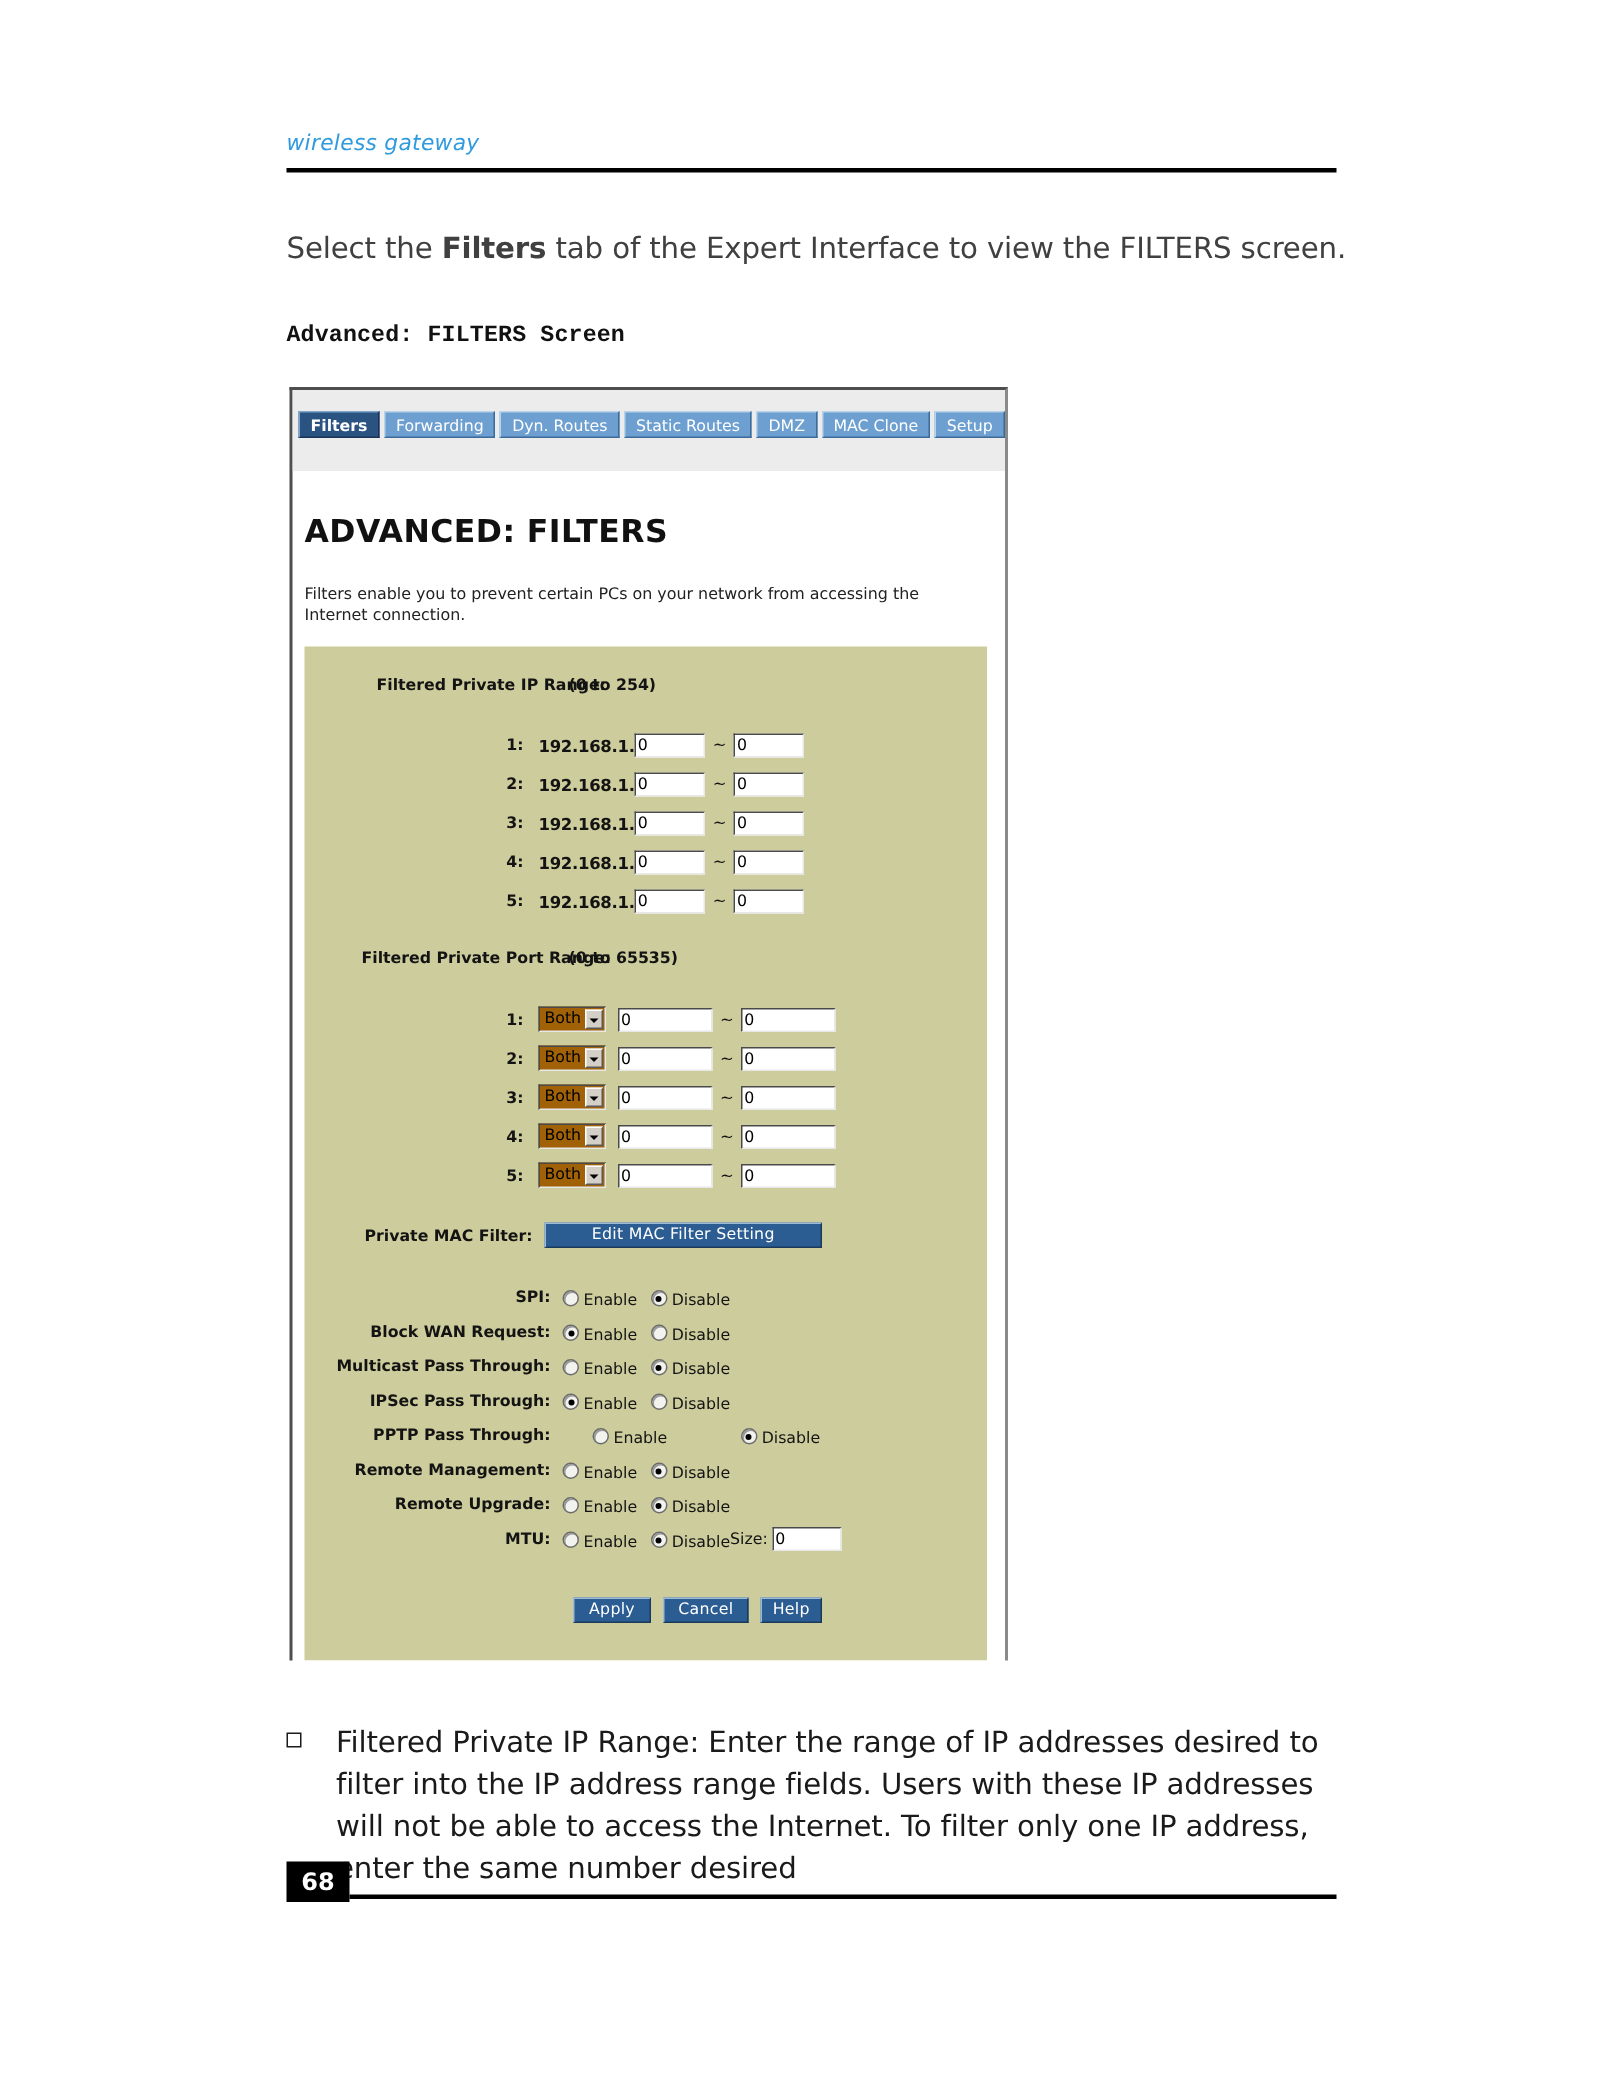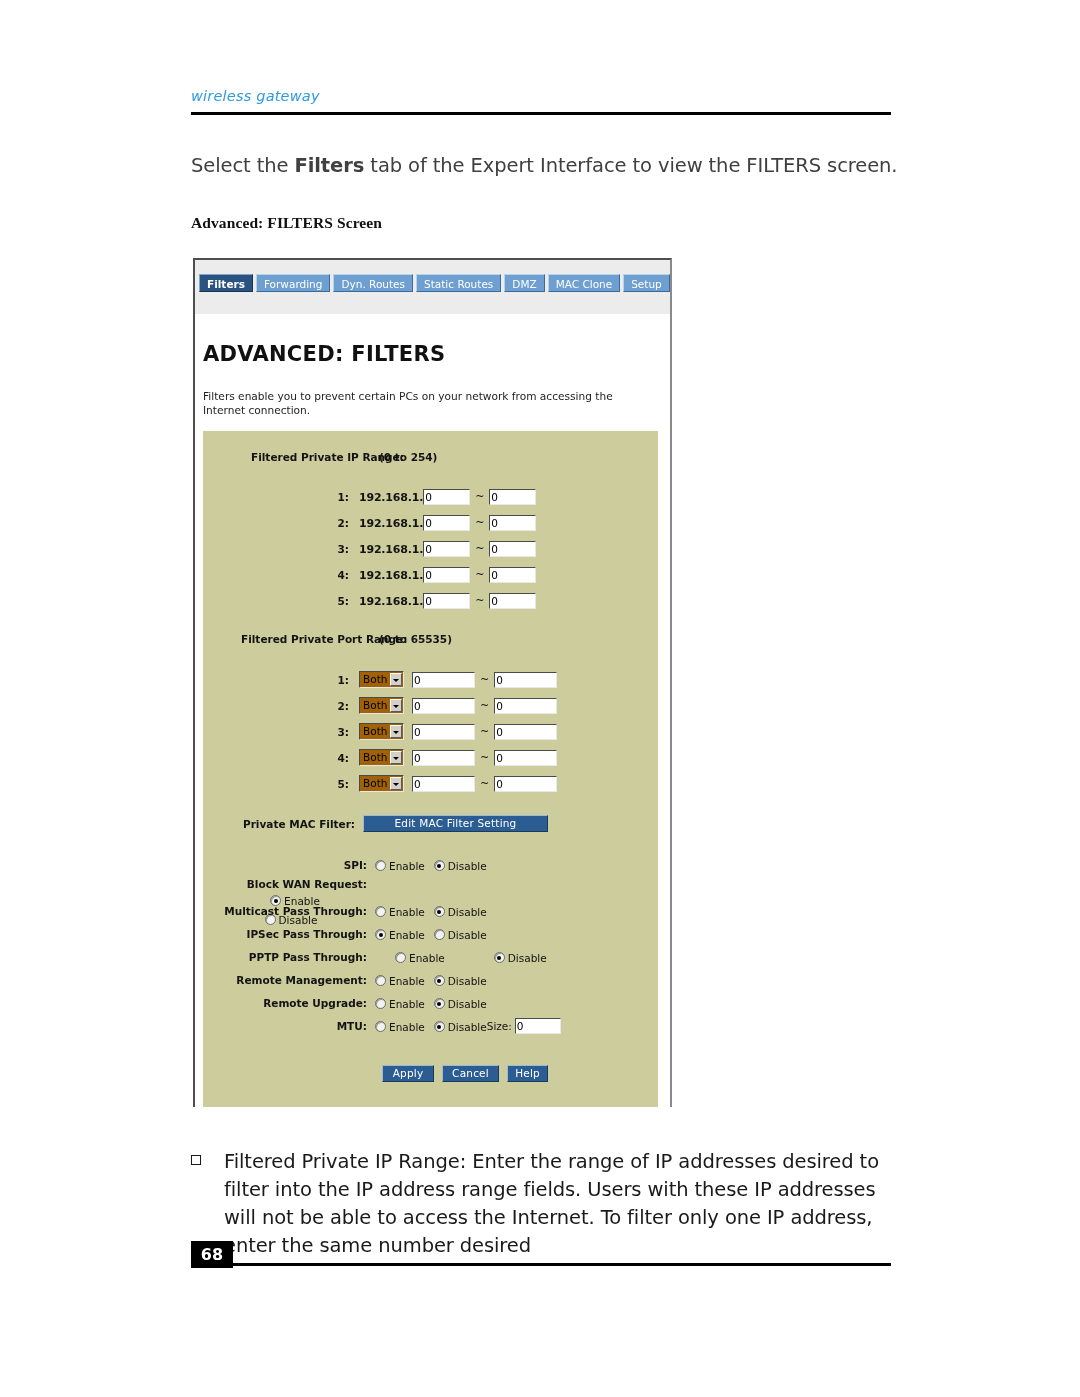--- a/index.html
+++ b/index.html
@@ -52,21 +52,21 @@
     font-size: 19.5px;
     color: #404040;
     letter-spacing: -0.1px;
   }
   .intro-line b { font-weight: 700; }
 
   .caption {
     position: absolute;
     left: 191px;
     top: 214px;
-    font-family: Liberation Serif, serif;
+    font-family: Liberation Mono, monospace;
     font-size: 15.5px;
     font-weight: 700;
     color: #111111;
     letter-spacing: 0.1px;
   }
 
   
   .shot {
     position: absolute;
     left: 193px;
@@ -485,21 +485,21 @@
         <span class="macbtn" style="margin-left:8px;">Edit MAC Filter Setting</span>
       </div>
 
       <div class="frow" style="left:12px; top:424px;">
         <span class="flabel" style="width:152px;">SPI:</span>
         <span style="margin-left:8px;"><span class="radio"></span><span class="rlab">Enable</span></span>
         <span class="rgap"></span>
         <span><span class="radio on"></span><span class="rlab">Disable</span></span>
       </div>
 
-      <div class="frow" style="left:12px; top:447px;flex-direction:column;">
+      <div class="frow" style="left:12px; top:447px;">
         <span class="flabel" style="width:152px;">Block WAN Request:</span>
         <span style="margin-left:8px;"><span class="radio on"></span><span class="rlab">Enable</span></span>
         <span class="rgap"></span>
         <span><span class="radio"></span><span class="rlab">Disable</span></span>
       </div>
 
       <div class="frow" style="left:12px; top:470px;">
         <span class="flabel" style="width:152px;">Multicast Pass Through:</span>
         <span style="margin-left:8px;"><span class="radio"></span><span class="rlab">Enable</span></span>
         <span class="rgap"></span>

